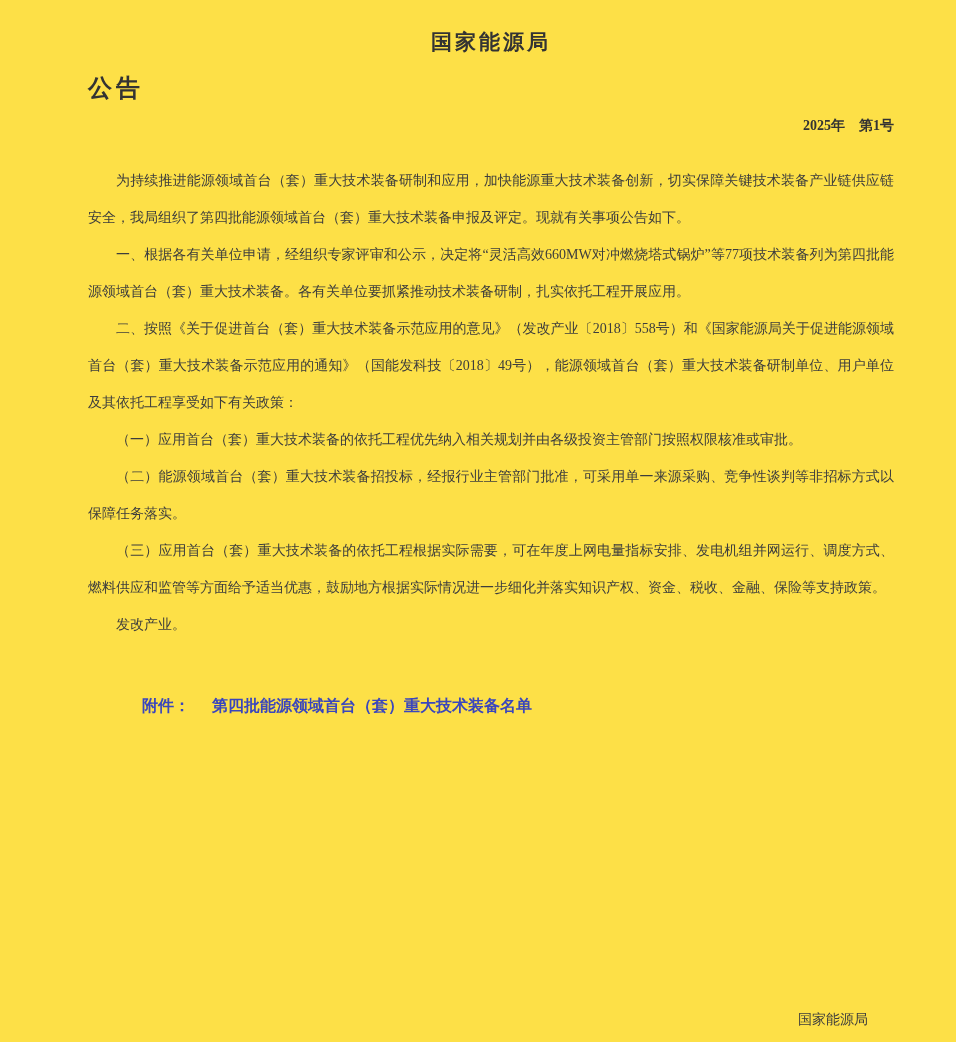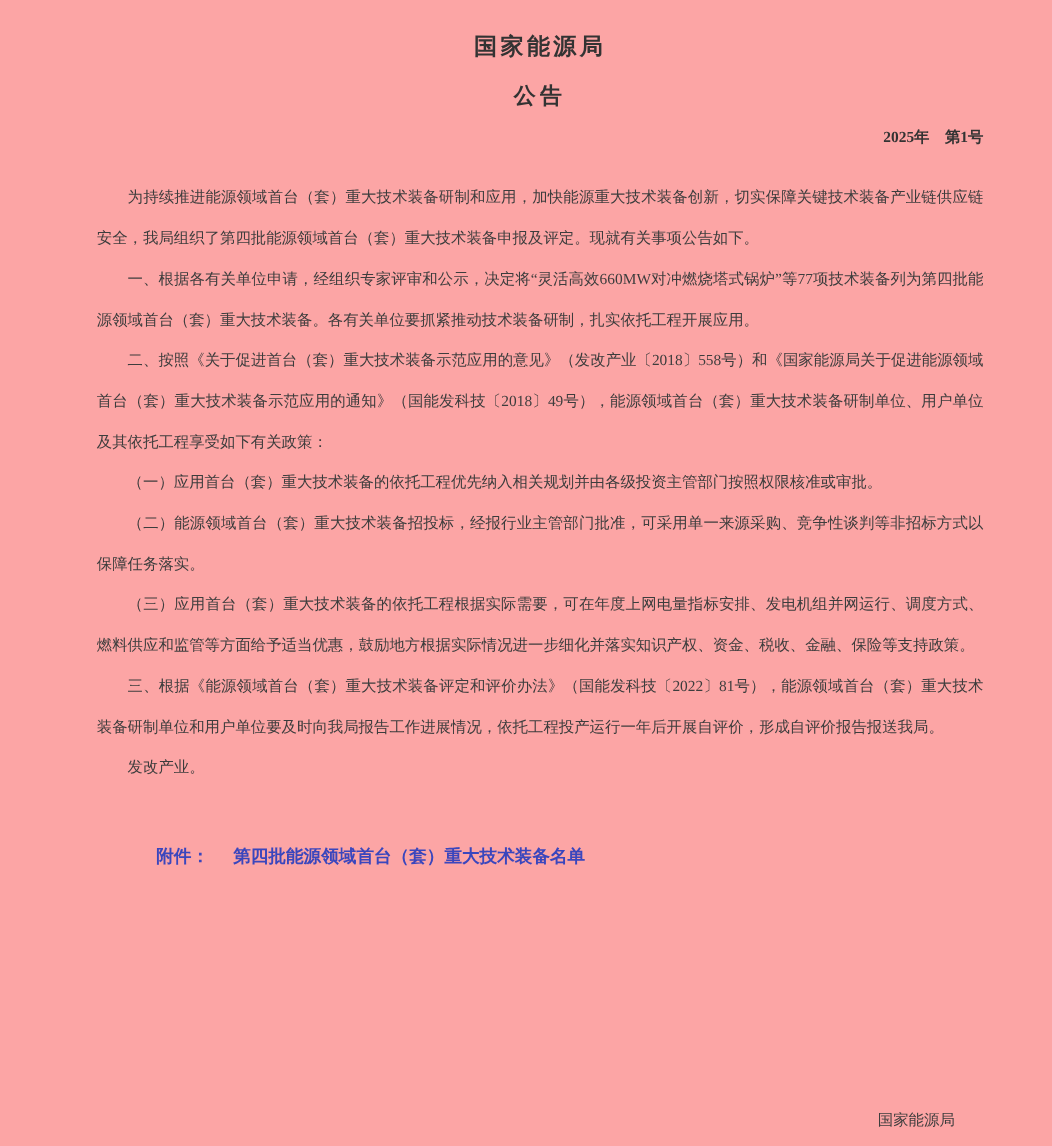--- a/index.html
+++ b/index.html
@@ -4,46 +4,45 @@
 <style>
   html, body {
     margin: 0;
     padding: 0;
     background: #ffffff;
   }
   .page {
     position: relative;
     width: 956px;
     height: 1042px;
-    background: #fca5a5;
+    background: #fde047;
     font-family: "Liberation Serif", "DejaVu Serif", serif;
     color: #3d3d3d;
     overflow: hidden;
     box-sizing: border-box;
   }
   .doc {
     padding: 24px 62px 0 88px;
   }
   .agency-title {
     margin: 0;
     padding-top: 4px;
     font-size: 21px;
     line-height: 28px;
     font-weight: bold;
     letter-spacing: 3px;
     text-align: center;
     color: #333333;
   }
   .doc-type-title {
     margin: 18px 0 0 0;
-    font-size: 20px;
+    font-size: 24px;
     line-height: 28px;
     font-weight: bold;
     letter-spacing: 4px;
-    text-align: center;
     color: #333333;
   }
   .doc-number {
     margin-top: 14px;
     font-size: 14px;
     line-height: 20px;
     font-weight: bold;
     text-align: right;
     color: #333333;
   }
@@ -95,21 +94,20 @@
 
     <div class="doc-number">2025年　第1号</div>
 
     <div class="body-text">
       <p>为持续推进能源领域首台（套）重大技术装备研制和应用，加快能源重大技术装备创新，切实保障关键技术装备产业链供应链安全，我局组织了第四批能源领域首台（套）重大技术装备申报及评定。现就有关事项公告如下。</p>
       <p>一、根据各有关单位申请，经组织专家评审和公示，决定将“灵活高效660MW对冲燃烧塔式锅炉”等77项技术装备列为第四批能源领域首台（套）重大技术装备。各有关单位要抓紧推动技术装备研制，扎实依托工程开展应用。</p>
       <p>二、按照《关于促进首台（套）重大技术装备示范应用的意见》（发改产业〔2018〕558号）和《国家能源局关于促进能源领域首台（套）重大技术装备示范应用的通知》（国能发科技〔2018〕49号），能源领域首台（套）重大技术装备研制单位、用户单位及其依托工程享受如下有关政策：</p>
       <p>（一）应用首台（套）重大技术装备的依托工程优先纳入相关规划并由各级投资主管部门按照权限核准或审批。</p>
       <p>（二）能源领域首台（套）重大技术装备招投标，经报行业主管部门批准，可采用单一来源采购、竞争性谈判等非招标方式以保障任务落实。</p>
       <p>（三）应用首台（套）重大技术装备的依托工程根据实际需要，可在年度上网电量指标安排、发电机组并网运行、调度方式、燃料供应和监管等方面给予适当优惠，鼓励地方根据实际情况进一步细化并落实知识产权、资金、税收、金融、保险等支持政策。</p>
-      <p>三、根据《能源领域首台（套）重大技术装备评定和评价办法》（国能发科技〔2022〕81号），能源领域首台（套）重大技术装备研制单位和用户单位要及时向我局报告工作进展情况，依托工程投产运行一年后开展自评价，形成自评价报告报送我局。</p>
       <p>发改产业。</p>
     </div>
 
     <p class="attachment-line">
       <span class="attachment-label">附件：</span><a class="attachment-link" href="#">第四批能源领域首台（套）重大技术装备名单</a>
     </p>
 
   </div>
 
   <div class="footer-signature">国家能源局</div>

